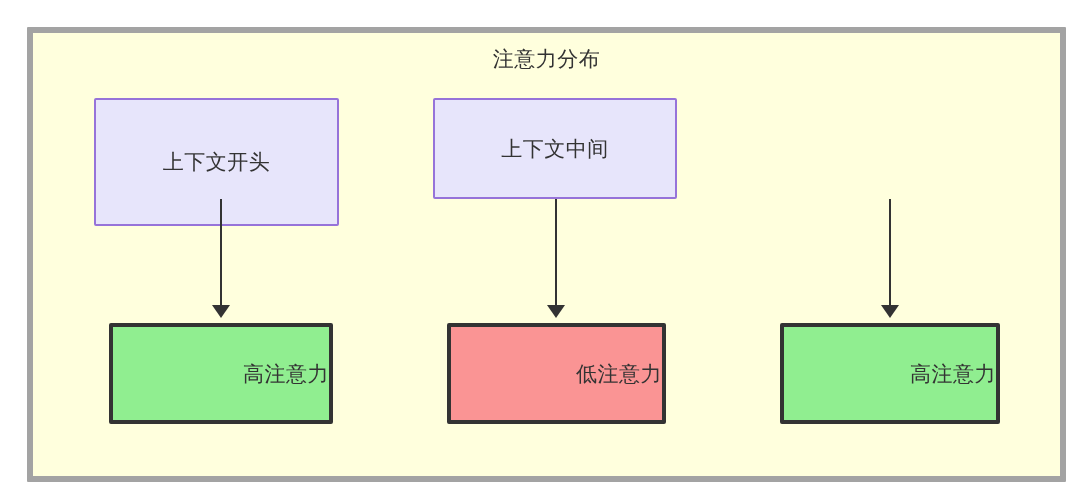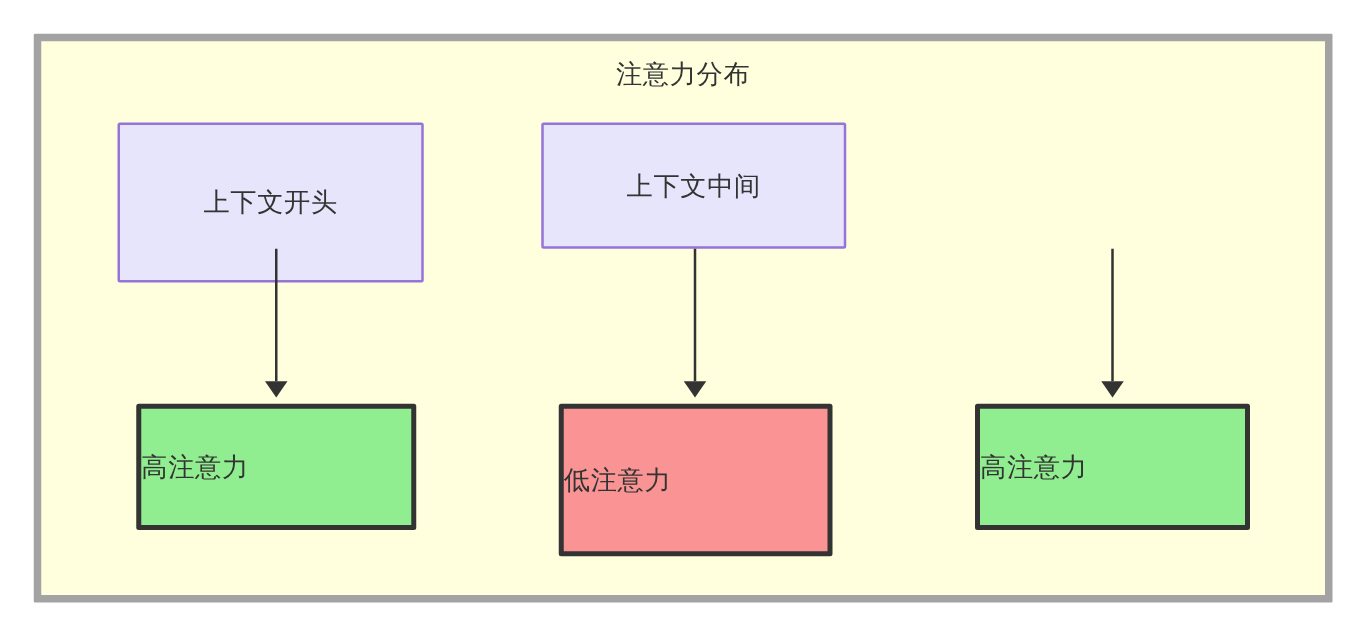--- a/index.html
+++ b/index.html
@@ -62,28 +62,28 @@
   #node-context-end   { left: 760px; top: 92px; width: 247px; height: 101px; }
 
   
   .node-bottom {
     position: absolute;
     box-sizing: border-box;
     border: 4px solid #333333;
     border-radius: 2px;
     display: flex;
     align-items: center;
-    justify-content: flex-start;
+    justify-content: flex-end;
     font-size: 21px;
     color: #333333;
     letter-spacing: 0.5px;
     white-space: nowrap;
   }
   #node-attn-high-start { left: 103px; top: 317px; width: 224px; height: 101px; }
-  #node-attn-low-mid    { left: 441px; top: 317px; width: 219px; height: 122px; }
+  #node-attn-low-mid    { left: 441px; top: 317px; width: 219px; height: 101px; }
   #node-attn-high-end   { left: 774px; top: 317px; width: 220px; height: 101px; }
 
   
   .edge {
     position: absolute;
     width: 2px;
     background: #333333;
   }
   .edge-head {
     position: absolute;

